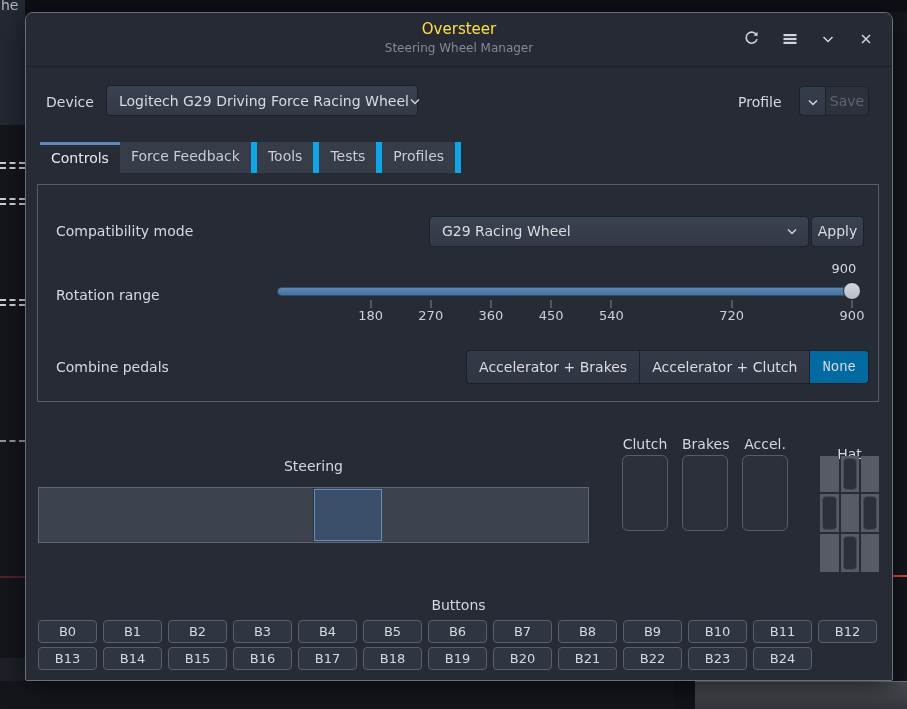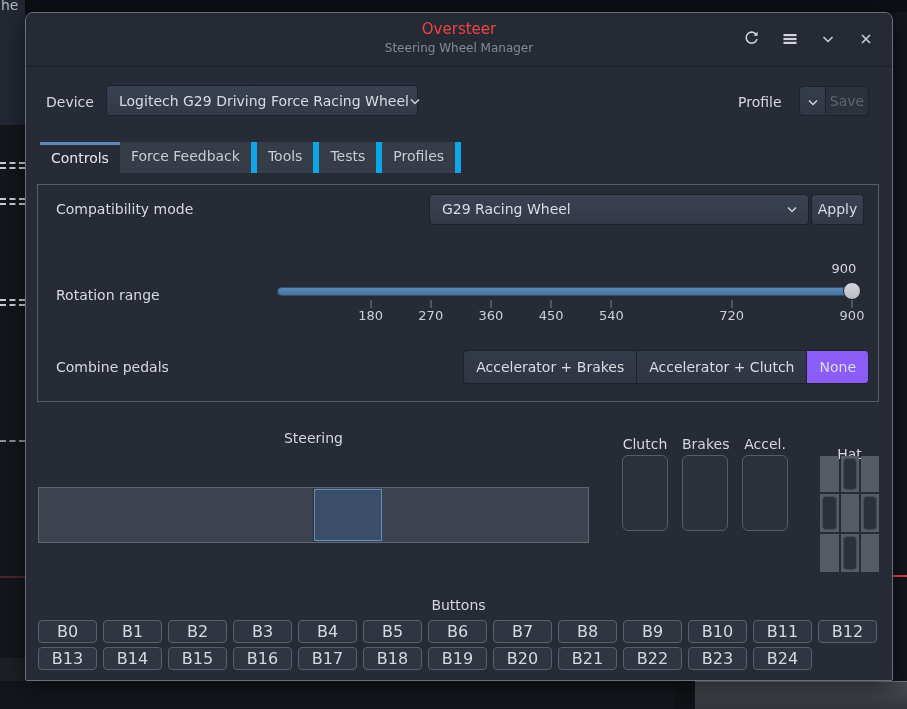--- a/index.html
+++ b/index.html
@@ -22,21 +22,21 @@
                   border-top:1px solid #75797f; }
 
   
   .window { position:absolute; left:25px; top:12px; width:868px; height:669px;
             background:#272b36; border:1px solid #6a6f79; border-radius:8px 8px 2px 2px;
             box-shadow:0 6px 26px rgba(0,0,0,.55); }
 
   .headerbar { position:absolute; left:0; top:0; right:0; height:54px; background:#262a34;
                border-bottom:1px solid #1c1f28; border-radius:7px 7px 0 0; }
   .titles   { position:absolute; left:0; right:0; top:7px; text-align:center; }
-  .title    { font-size:15px; color:#ef4444; }
+  .title    { font-size:15px; color:#fde047; }
   .subtitle { font-size:12px; color:#848a95; margin-top:3px; }
   .hb-buttons { position:absolute; right:12px; top:0; height:54px; display:flex; align-items:center; gap:9px; }
   .hb-btn  { width:29px; height:30px; background:transparent; border:none; display:flex;
              align-items:center; justify-content:center; cursor:pointer; border-radius:4px; }
 
   .lbl { font-size:14px; color:#d6d9de; }
 
   
   .device-label  { position:absolute; left:20px; top:81px; }
   .combo { background:linear-gradient(180deg,#3a4150,#333947); border:1px solid #1d212b;
@@ -55,21 +55,21 @@
   
   .tab-bar { position:absolute; left:14px; top:129px; height:33px; display:flex; }
   .tab { height:31px; line-height:29px; padding:0 11px; font-size:14px; color:#c8ccd3;
          background:#363c48; border-right:6px solid #0ea5e9; cursor:pointer; }
   .tab.active { background:#272b36; color:#e8eaed; border-top:3px solid #5d89bd;
                 line-height:26px; border-right:none; }
 
   
   .frame { position:absolute; left:11px; top:171px; width:842px; height:218px;
            border:1px solid #585d68; }
-  .row-compat { position:absolute; left:18px; right:14px; top:8px; height:32px;
+  .row-compat { position:absolute; left:18px; right:14px; top:30px; height:32px;
                 display:flex; align-items:center;justify-content:flex-end; }
   .spacer { flex:1; }
   .compat-combo { width:380px; height:31px; padding:0 10px 0 12px; margin-right:2px; }
   .compat-combo .combo-text { flex:1; }
   .apply-btn { width:53px; height:31px; background:linear-gradient(180deg,#3a4150,#333947);
                border:1px solid #1d212b; border-radius:4px; color:#dadce1; font-size:14px;
                font-family:inherit; cursor:pointer; }
 
   .rotation-label { position:absolute; left:18px; top:102px; }
   .slider-wrap { position:absolute; left:239px; top:0; width:575px; height:150px; }
@@ -87,25 +87,25 @@
   .tick-lbl { position:absolute; top:10px; transform:translateX(-50%); font-size:13px; color:#cdd1d7; }
 
   .row-combine { position:absolute; left:18px; right:9px; top:165px; height:34px;
                  display:flex; align-items:center; }
   .seg-group { display:flex; height:34px; border-radius:4px; }
   .seg { height:34px; padding:0 12px; font-size:14px; font-family:inherit; color:#dadce1;
          background:linear-gradient(180deg,#343b48,#2f3542); border:1px solid #1d212b;
          border-right:none; cursor:pointer; }
   .seg:first-child { border-radius:4px 0 0 4px; }
   .seg:last-child  { border-radius:0 4px 4px 0; border-right:1px solid #1d212b; }
-  .seg.selected { background:#8b5cf6; }
+  .seg.selected { background:#0369a1;font-family:Liberation Mono, monospace; }
 
   
   .mon-lbl { font-size:14px; color:#d4d7dc; text-align:center; }
-  .steering-label { position:absolute; left:12px; top:417px; width:551px; }
+  .steering-label { position:absolute; left:12px; top:445px; width:551px; }
   .steering-bar { position:absolute; left:12px; top:474px; width:551px; height:56px;
                   background:#3d434e; border:1px solid #61666f; }
   .steering-center { position:absolute; left:50%; top:0; width:2px; height:100%;
                      background:#2b2f38; transform:translateX(-1px); }
   .steering-block { position:absolute; left:50%; top:1px; height:52px;
                     background:#3a4e69; border:1px solid #6090c0; }
 
   .pedals { position:absolute; left:596px; top:423px; display:flex; gap:14px; }
   .pedal-col { width:46px; }
   .pedal-bar { margin-top:3px; width:46px; height:76px; background:#2b303b;
@@ -118,21 +118,21 @@
   .hat-cell { background:#565b65; }
   .hat-inset { width:100%; height:100%; padding:2px; }
   .hat-inset > div { width:100%; height:100%; background:#2b303a; border:1px solid #454a54;
                      border-radius:4px; }
 
   .buttons-label { position:absolute; left:12px; top:584px; width:841px; }
   .btn-row { position:absolute; left:12px; display:flex; gap:6px; }
   .btn-row-1 { top:607px; }
   .btn-row-2 { top:634px; }
   .btn-cell { width:59px; height:23px; background:#2f3541; border:1px solid #5a5f69;
-              border-radius:4px; font-size:16px; color:#d6d9de; text-align:center;
+              border-radius:4px; font-size:13px; color:#d6d9de; text-align:center;
               line-height:21px; }
 </style>
 </head>
 <body>
 
 <div class="bg-topleft"></div>
 <div class="bg-topstrip"></div>
 <div class="bg-he">he</div>
 <div class="dash-double" style="top:162px"></div>
 <div class="dash-double" style="top:198px"></div>

